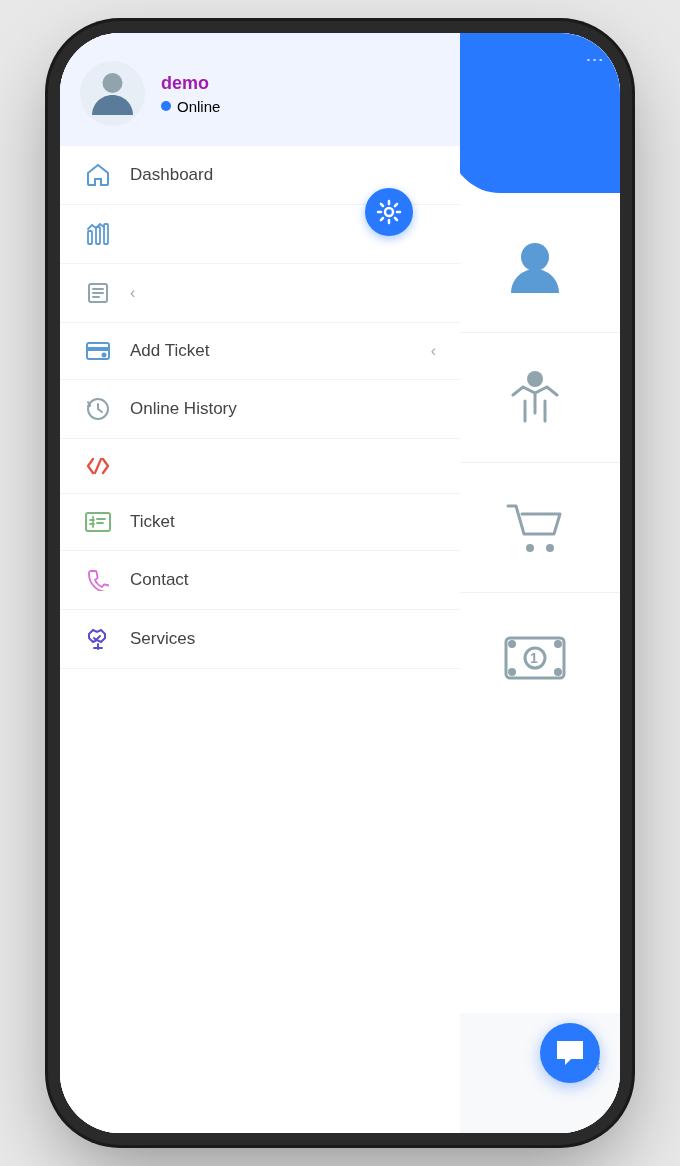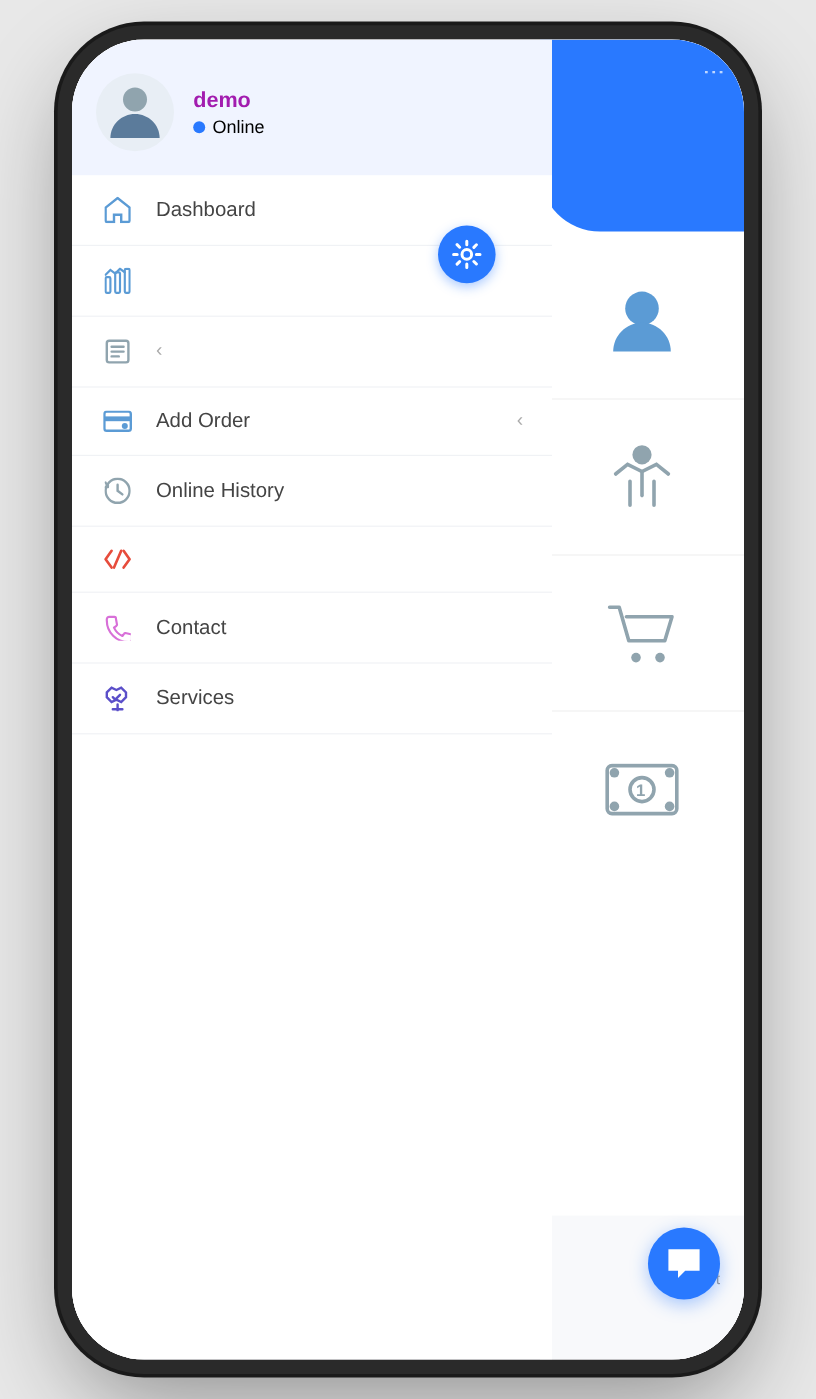--- a/index.html
+++ b/index.html
@@ -362,21 +362,21 @@
           </div>
 
           <div class="nav-item">
             <div class="nav-icon">
               <svg width="24" height="18" viewBox="0 0 24 18" fill="none">
                 <rect x="1" y="1" width="22" height="16" rx="2" stroke="#5B9BD5" stroke-width="2" fill="none"></rect>
                 <rect x="1" y="5" width="22" height="4" fill="#5B9BD5"></rect>
                 <circle cx="18" cy="13" r="2.5" fill="#5B9BD5"></circle>
               </svg>
             </div>
-            <span class="nav-label">Add Order</span>
+            <span class="nav-label">Add Ticket</span>
             <span class="nav-chevron">‹</span>
           </div>
 
           <div class="nav-item">
             <div class="nav-icon">
               <svg width="22" height="22" viewBox="0 0 22 22" fill="none">
                 <path d="M11 21a10 10 0 110-20 10 10 0 010 20z" stroke="#90A4AE" stroke-width="2" fill="none"></path>
                 <path d="M11 6v5l4 3" stroke="#90A4AE" stroke-width="2" stroke-linecap="round"></path>
                 <path d="M3 8l-2-4M3 8H1M3 8V6" stroke="#90A4AE" stroke-width="1.8" stroke-linecap="round"></path>
               </svg>
@@ -387,20 +387,29 @@
           <div class="nav-item">
             <div class="nav-icon">
               <svg width="24" height="18" viewBox="0 0 24 18" fill="none">
                 <path d="M2 9l5-7M2 9l5 7" stroke="#e74c3c" stroke-width="2.2" stroke-linecap="round" stroke-linejoin="round" fill="none"></path>
                 <path d="M22 9l-5-7M22 9l-5 7" stroke="#e74c3c" stroke-width="2.2" stroke-linecap="round" stroke-linejoin="round" fill="none"></path>
                 <path d="M15 2l-6 14" stroke="#e74c3c" stroke-width="2.2" stroke-linecap="round"></path>
               </svg>
             </div>
           </div>
 
+          <div class="nav-item">
+            <div class="nav-icon">
+              <svg width="26" height="20" viewBox="0 0 26 20" fill="none">
+                <rect x="1" y="1" width="24" height="18" rx="2" stroke="#7cb87c" stroke-width="2" fill="none"></rect>
+                <path d="M8 5v10M5 8h4M5 12h4M12 7h8M12 11h6" stroke="#7cb87c" stroke-width="1.8" stroke-linecap="round"></path>
+              </svg>
+            </div>
+            <span class="nav-label">Ticket</span>
+          </div>
 
           <div class="nav-item">
             <div class="nav-icon">
               <svg width="22" height="22" viewBox="0 0 22 22" fill="none">
                 <path d="M4 2a2 2 0 00-2 2v1c0 9.94 8.06 18 18 18h1a2 2 0 002-2v-3.5a1 1 0 00-1-1l-4.5-1a1 1 0 00-1 .5l-1.5 2a14 14 0 01-7-7l2-1.5a1 1 0 00.5-1L9.5 3a1 1 0 00-1-1H4z" stroke="#d870d8" stroke-width="1.8" fill="none" stroke-linejoin="round"></path>
               </svg>
             </div>
             <span class="nav-label">Contact</span>
           </div>
 

